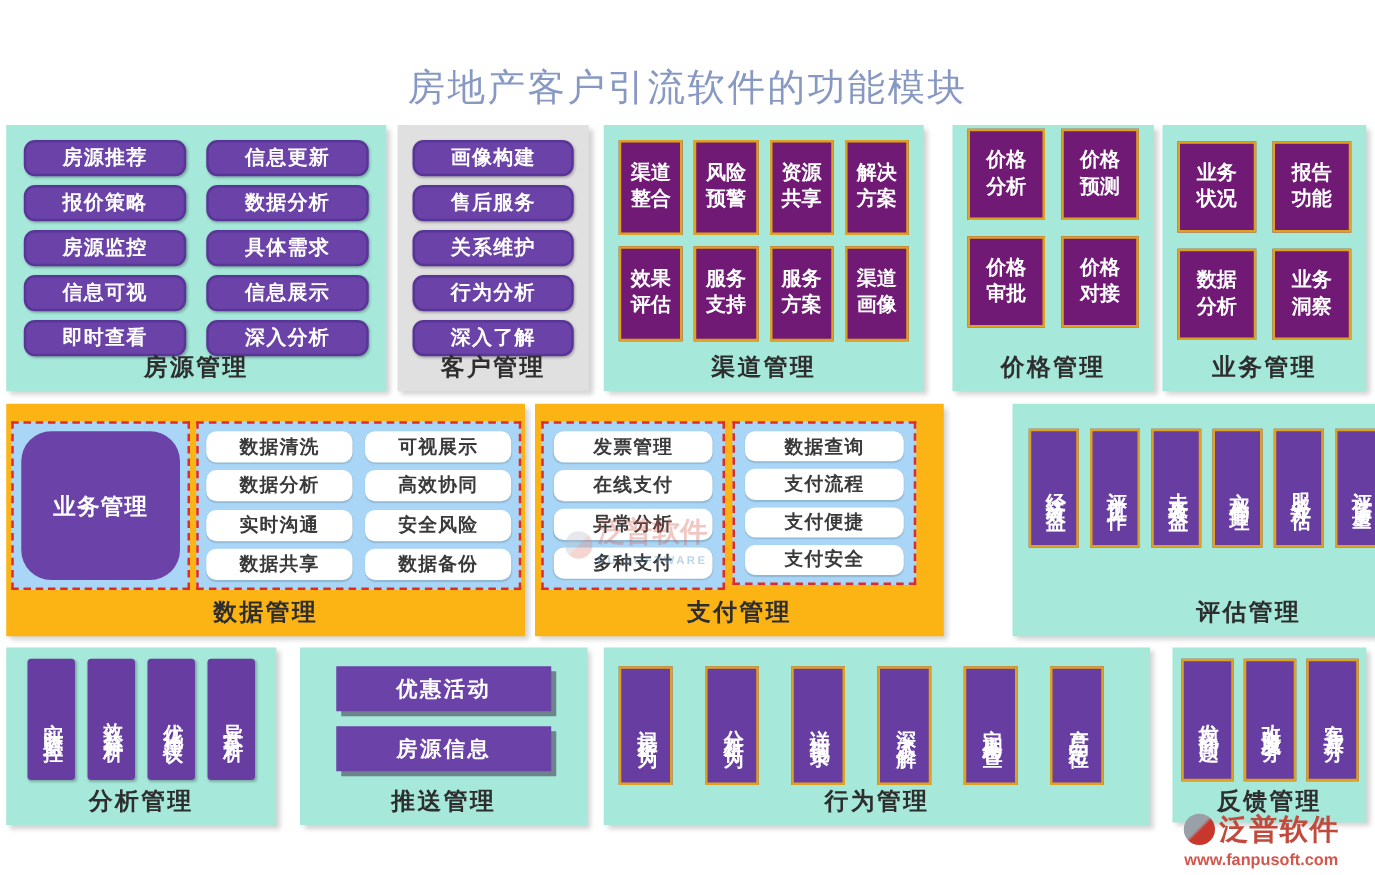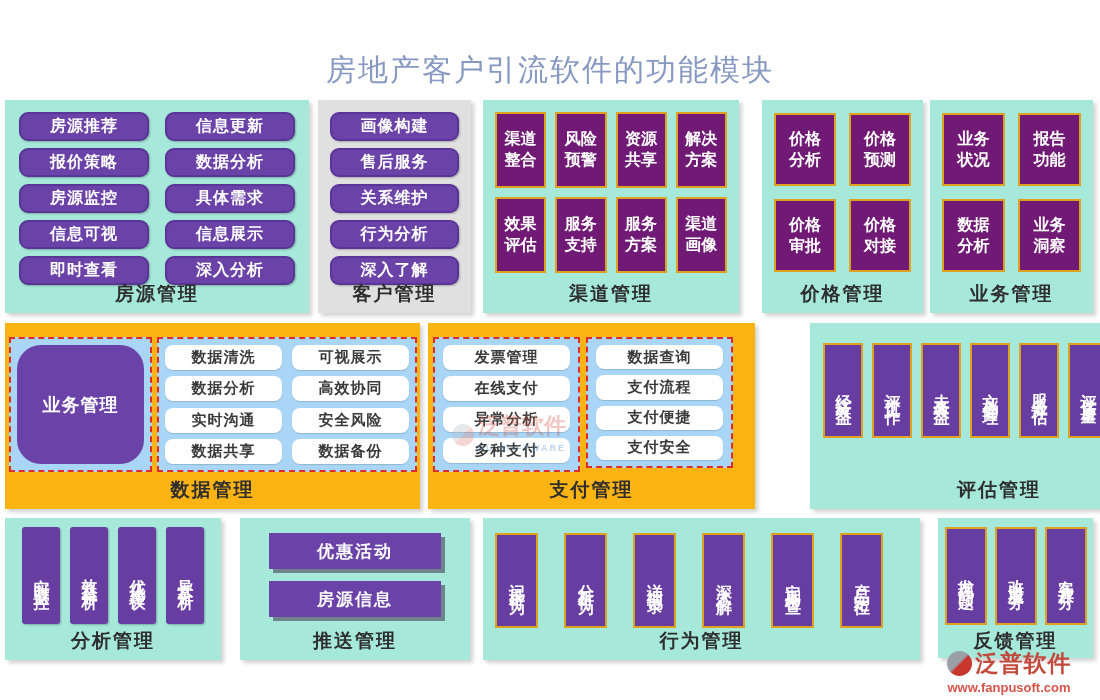--- a/index.html
+++ b/index.html
@@ -145,21 +145,21 @@
         <span class="wrap2">服务方案</span>
       </div>
     <div class="sqblock" style="height:76px;">
         <span class="wrap2">渠道画像</span>
       </div>
   </div>
   <div class="panel-label">渠道管理</div>
 </div>
 
 <div class="panel p-teal" style="left:762px;top:100px;width:161px;height:213px;">
-  <div class="sqgrid" style="grid-template-columns:1fr 1fr;column-gap:13px;row-gap:13px;padding:13px 12px 0 12px;">
+  <div class="sqgrid" style="grid-template-columns:1fr 1fr;column-gap:13px;row-gap:13px;padding:3px 12px 0 12px;">
     <div class="sqblock" style="height:73px;">
         <span class="wrap2">价格分析</span>
       </div>
     <div class="sqblock" style="height:73px;">
         <span class="wrap2">价格预测</span>
       </div>
     <div class="sqblock" style="height:73px;">
         <span class="wrap2">价格审批</span>
       </div>
     <div class="sqblock" style="height:73px;">

